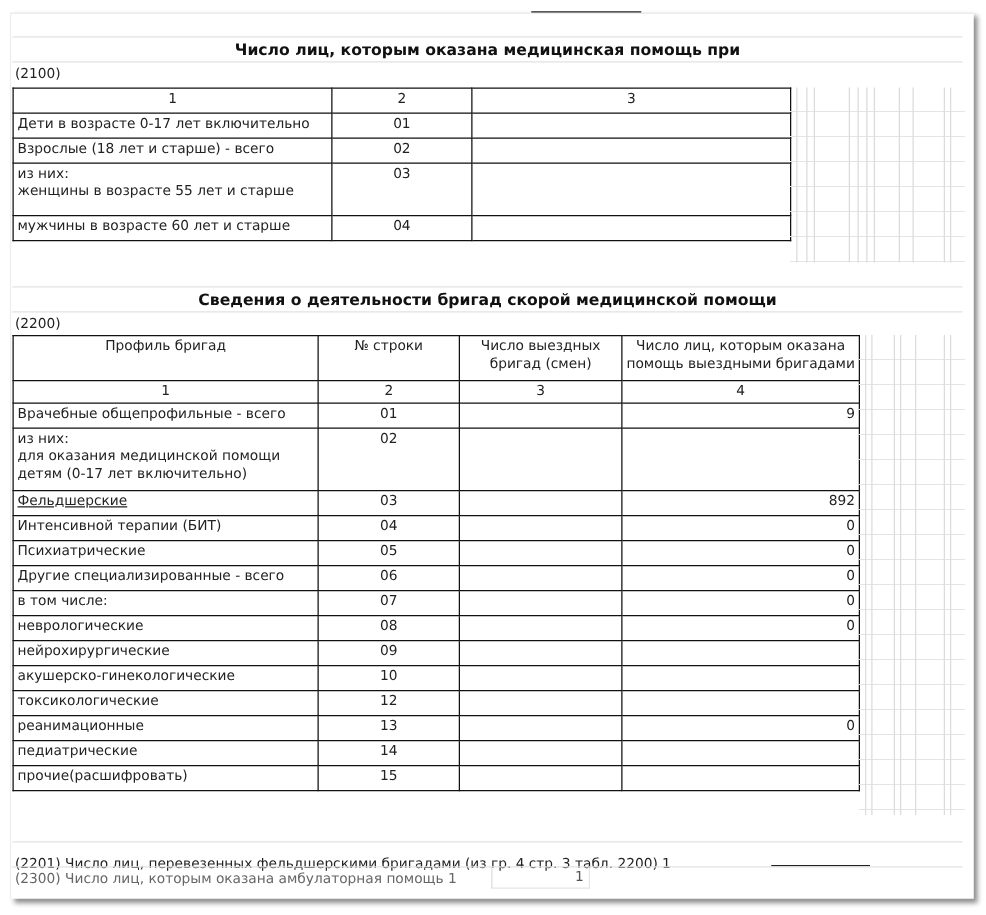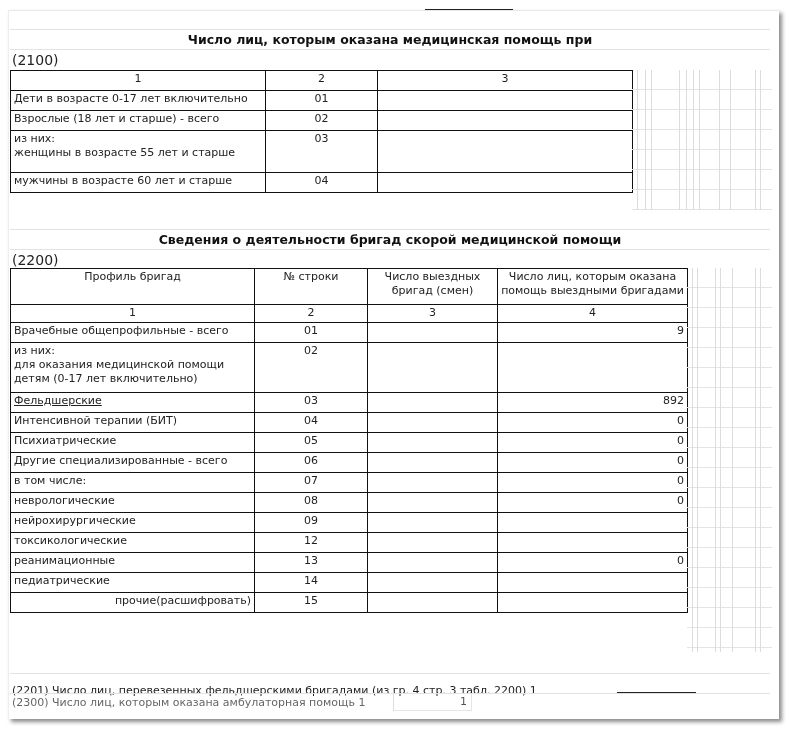--- a/index.html
+++ b/index.html
@@ -12,21 +12,21 @@
     background:#fff;
     box-shadow: 3px 3px 4px rgba(0,0,0,0.45);
     border-top:1px solid #e8e8e8; border-left:1px solid #eee;
   }
   .topline { position:absolute; left:425px; top:9px; width:88px; height:1px; background:#222; }
   .sep { position:absolute; left:0; width:760px; height:1px; background:#e2e2e2; }
   .title {
     position:absolute; left:0; width:780px; text-align:center;
     font-weight:bold; font-size:12.5px; color:#111;
   }
-  .code { position:absolute; left:4px; font-size:14px; color:#222; }
+  .code { position:absolute; left:4px; font-size:11px; color:#222; }
   table.grid {
     position:absolute; border-collapse:collapse; table-layout:fixed;
   }
   table.grid td {
     border:1px solid #111; padding:1px 3px; vertical-align:top;
     font-size:11px; line-height:14px; color:#222; overflow:hidden; white-space:nowrap;
   }
   table.grid td.c { text-align:center; }
   table.grid td.r { text-align:right; }
   table.grid td.wrap { white-space:normal; }
@@ -180,39 +180,45 @@
         <td class="r"></td>
         <td class="r">0</td>
       </tr>
       <tr style="height: 20px;">
         <td style="white-space: pre-line;">нейрохирургические</td>
         <td class="c">09</td>
         <td class="r"></td>
         <td class="r"></td>
       </tr>
       <tr style="height: 20px;">
+        <td style="white-space: pre-line;">акушерско-гинекологические</td>
+        <td class="c">10</td>
+        <td class="r"></td>
+        <td class="r"></td>
+      </tr>
+      <tr style="height: 20px;">
         <td style="white-space: pre-line;">токсикологические</td>
         <td class="c">12</td>
         <td class="r"></td>
         <td class="r"></td>
       </tr>
       <tr style="height: 20px;">
         <td style="white-space: pre-line;">реанимационные</td>
         <td class="c">13</td>
         <td class="r"></td>
         <td class="r">0</td>
       </tr>
       <tr style="height: 20px;">
         <td style="white-space: pre-line;">педиатрические</td>
         <td class="c">14</td>
         <td class="r"></td>
         <td class="r"></td>
       </tr>
       <tr style="height: 20px;">
-        <td style="white-space: pre-line; text-align: right;">прочие(расшифровать)</td>
+        <td style="white-space: pre-line;">прочие(расшифровать)</td>
         <td class="c">15</td>
         <td class="r"></td>
         <td class="r"></td>
       </tr>
     </tbody>
 </table>
 
 <div class="ghost" style="left:687px;top:268px;width:85px;height:384px;"></div>
 <div class="vline" style="left:692px;top:268px;height:384px;"></div>
 <div class="vline" style="left:697px;top:268px;height:384px;"></div>

